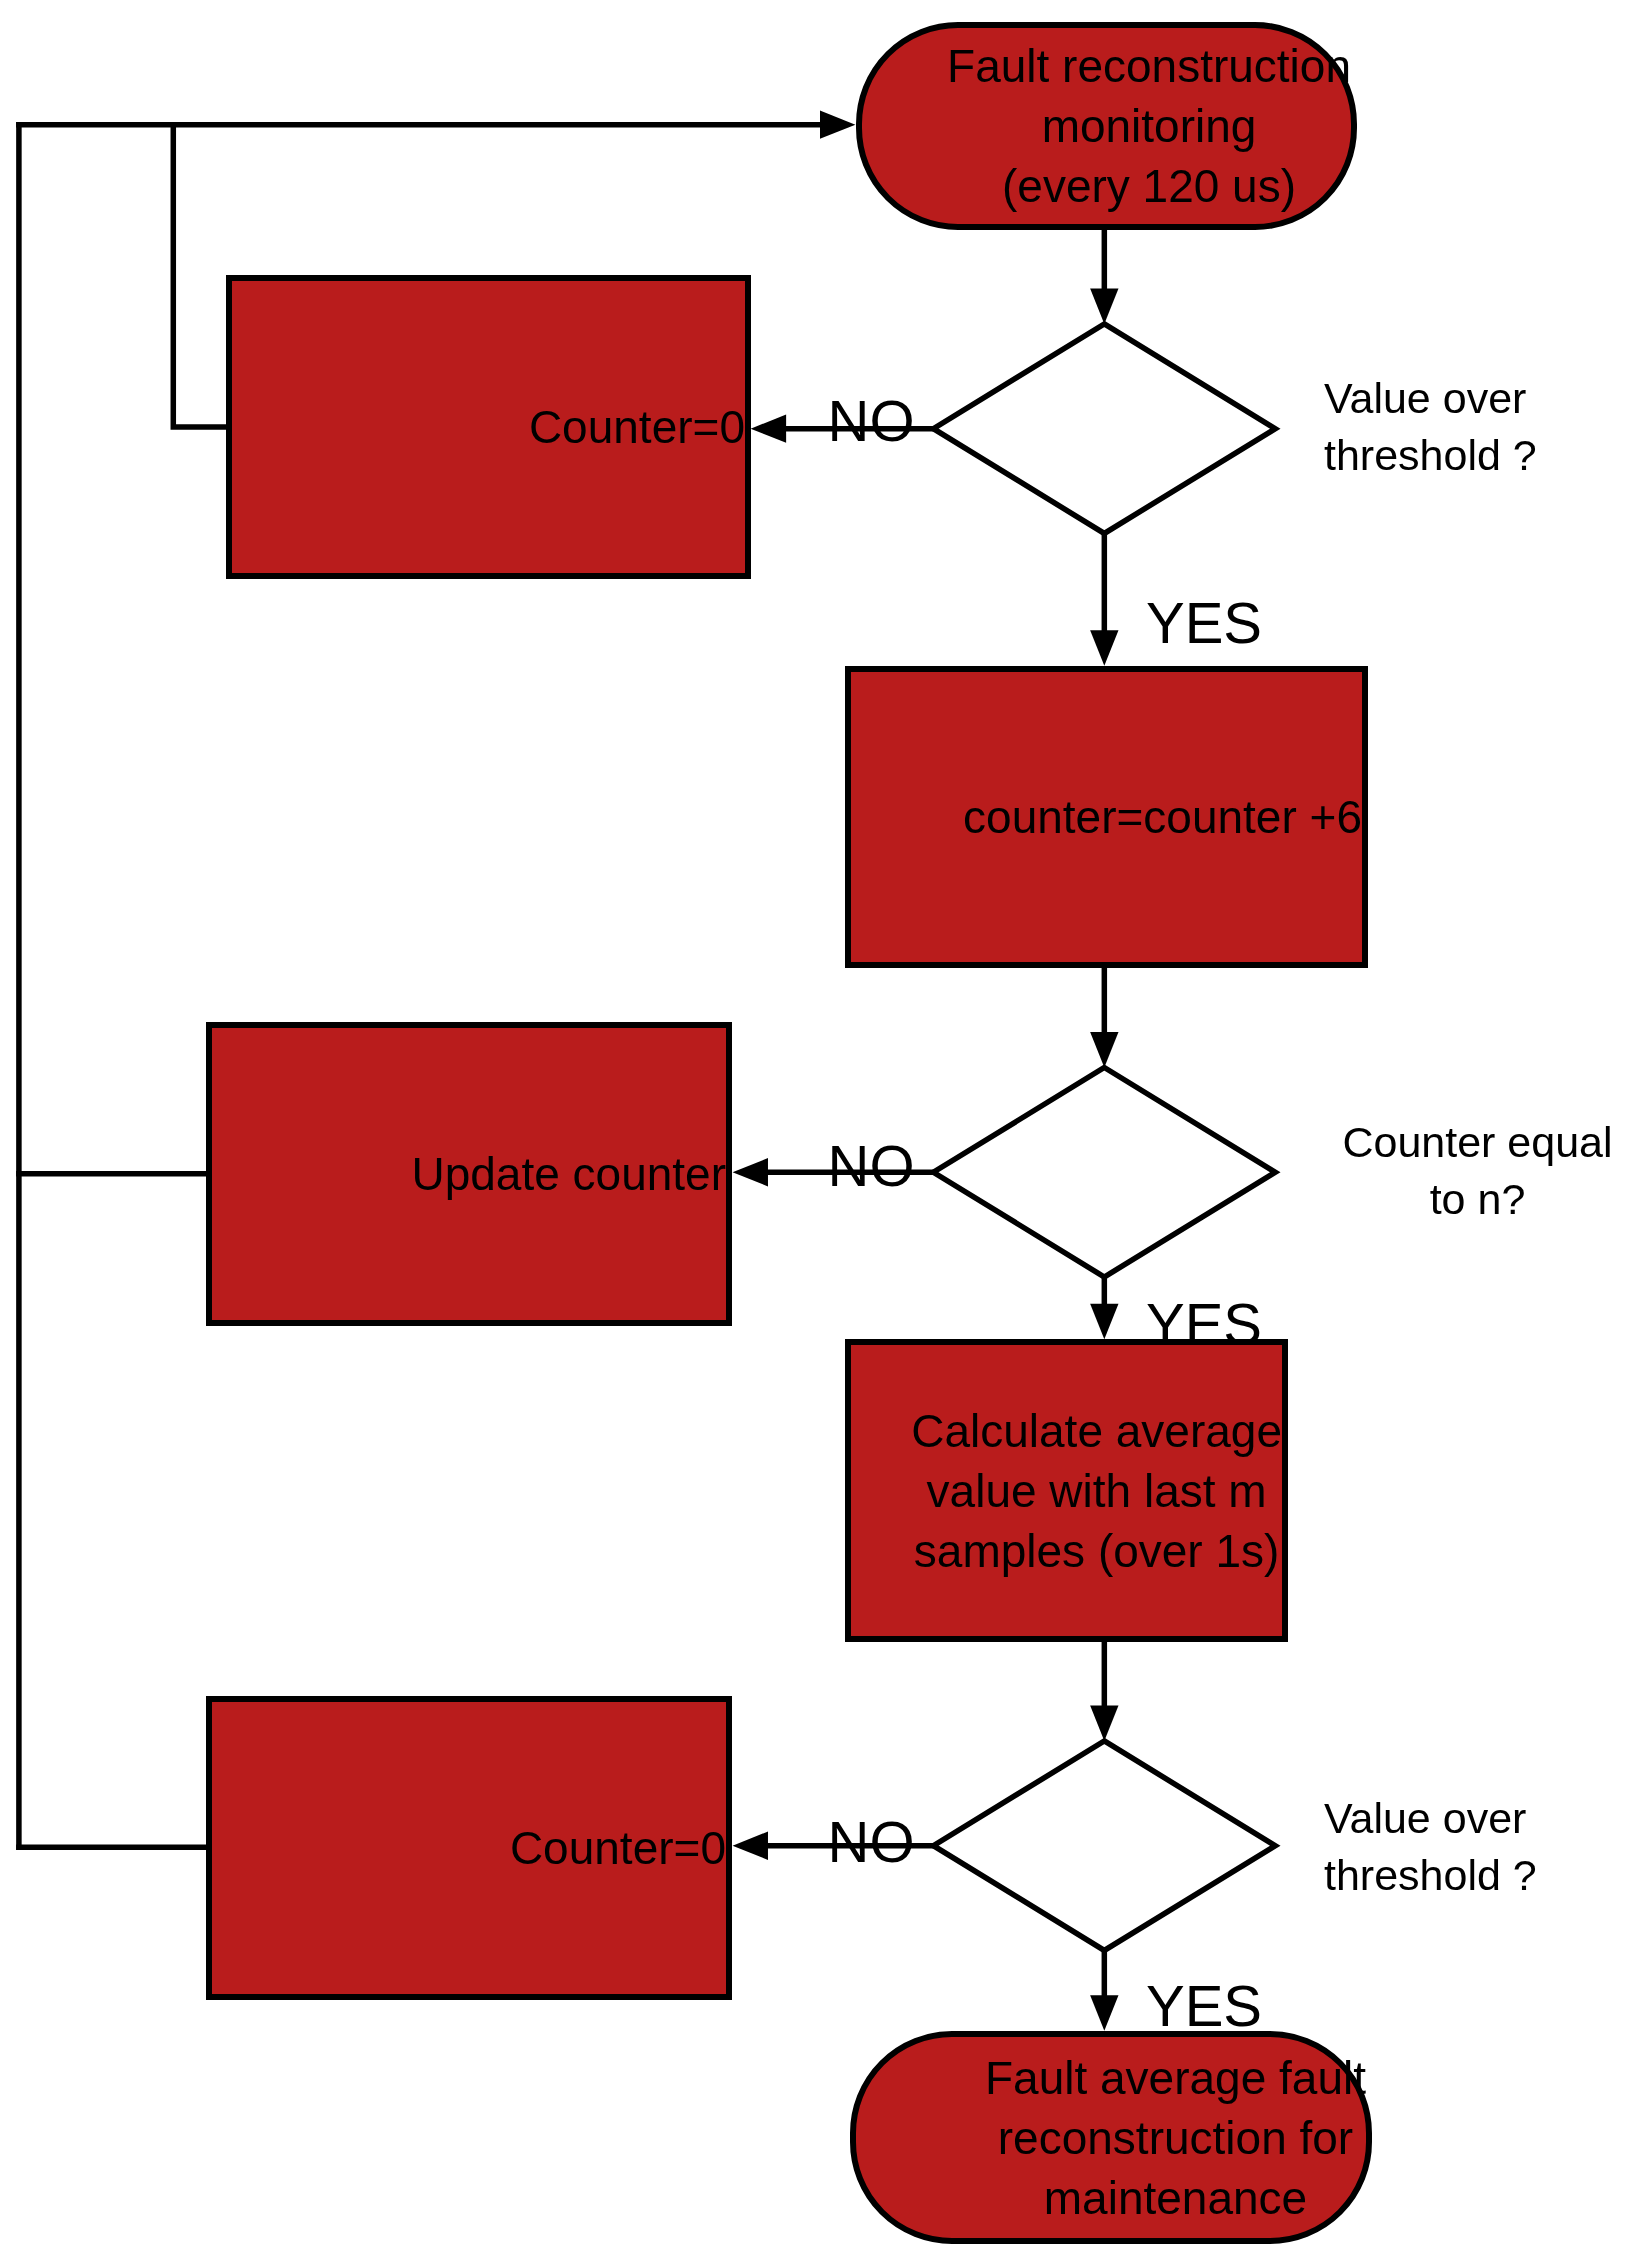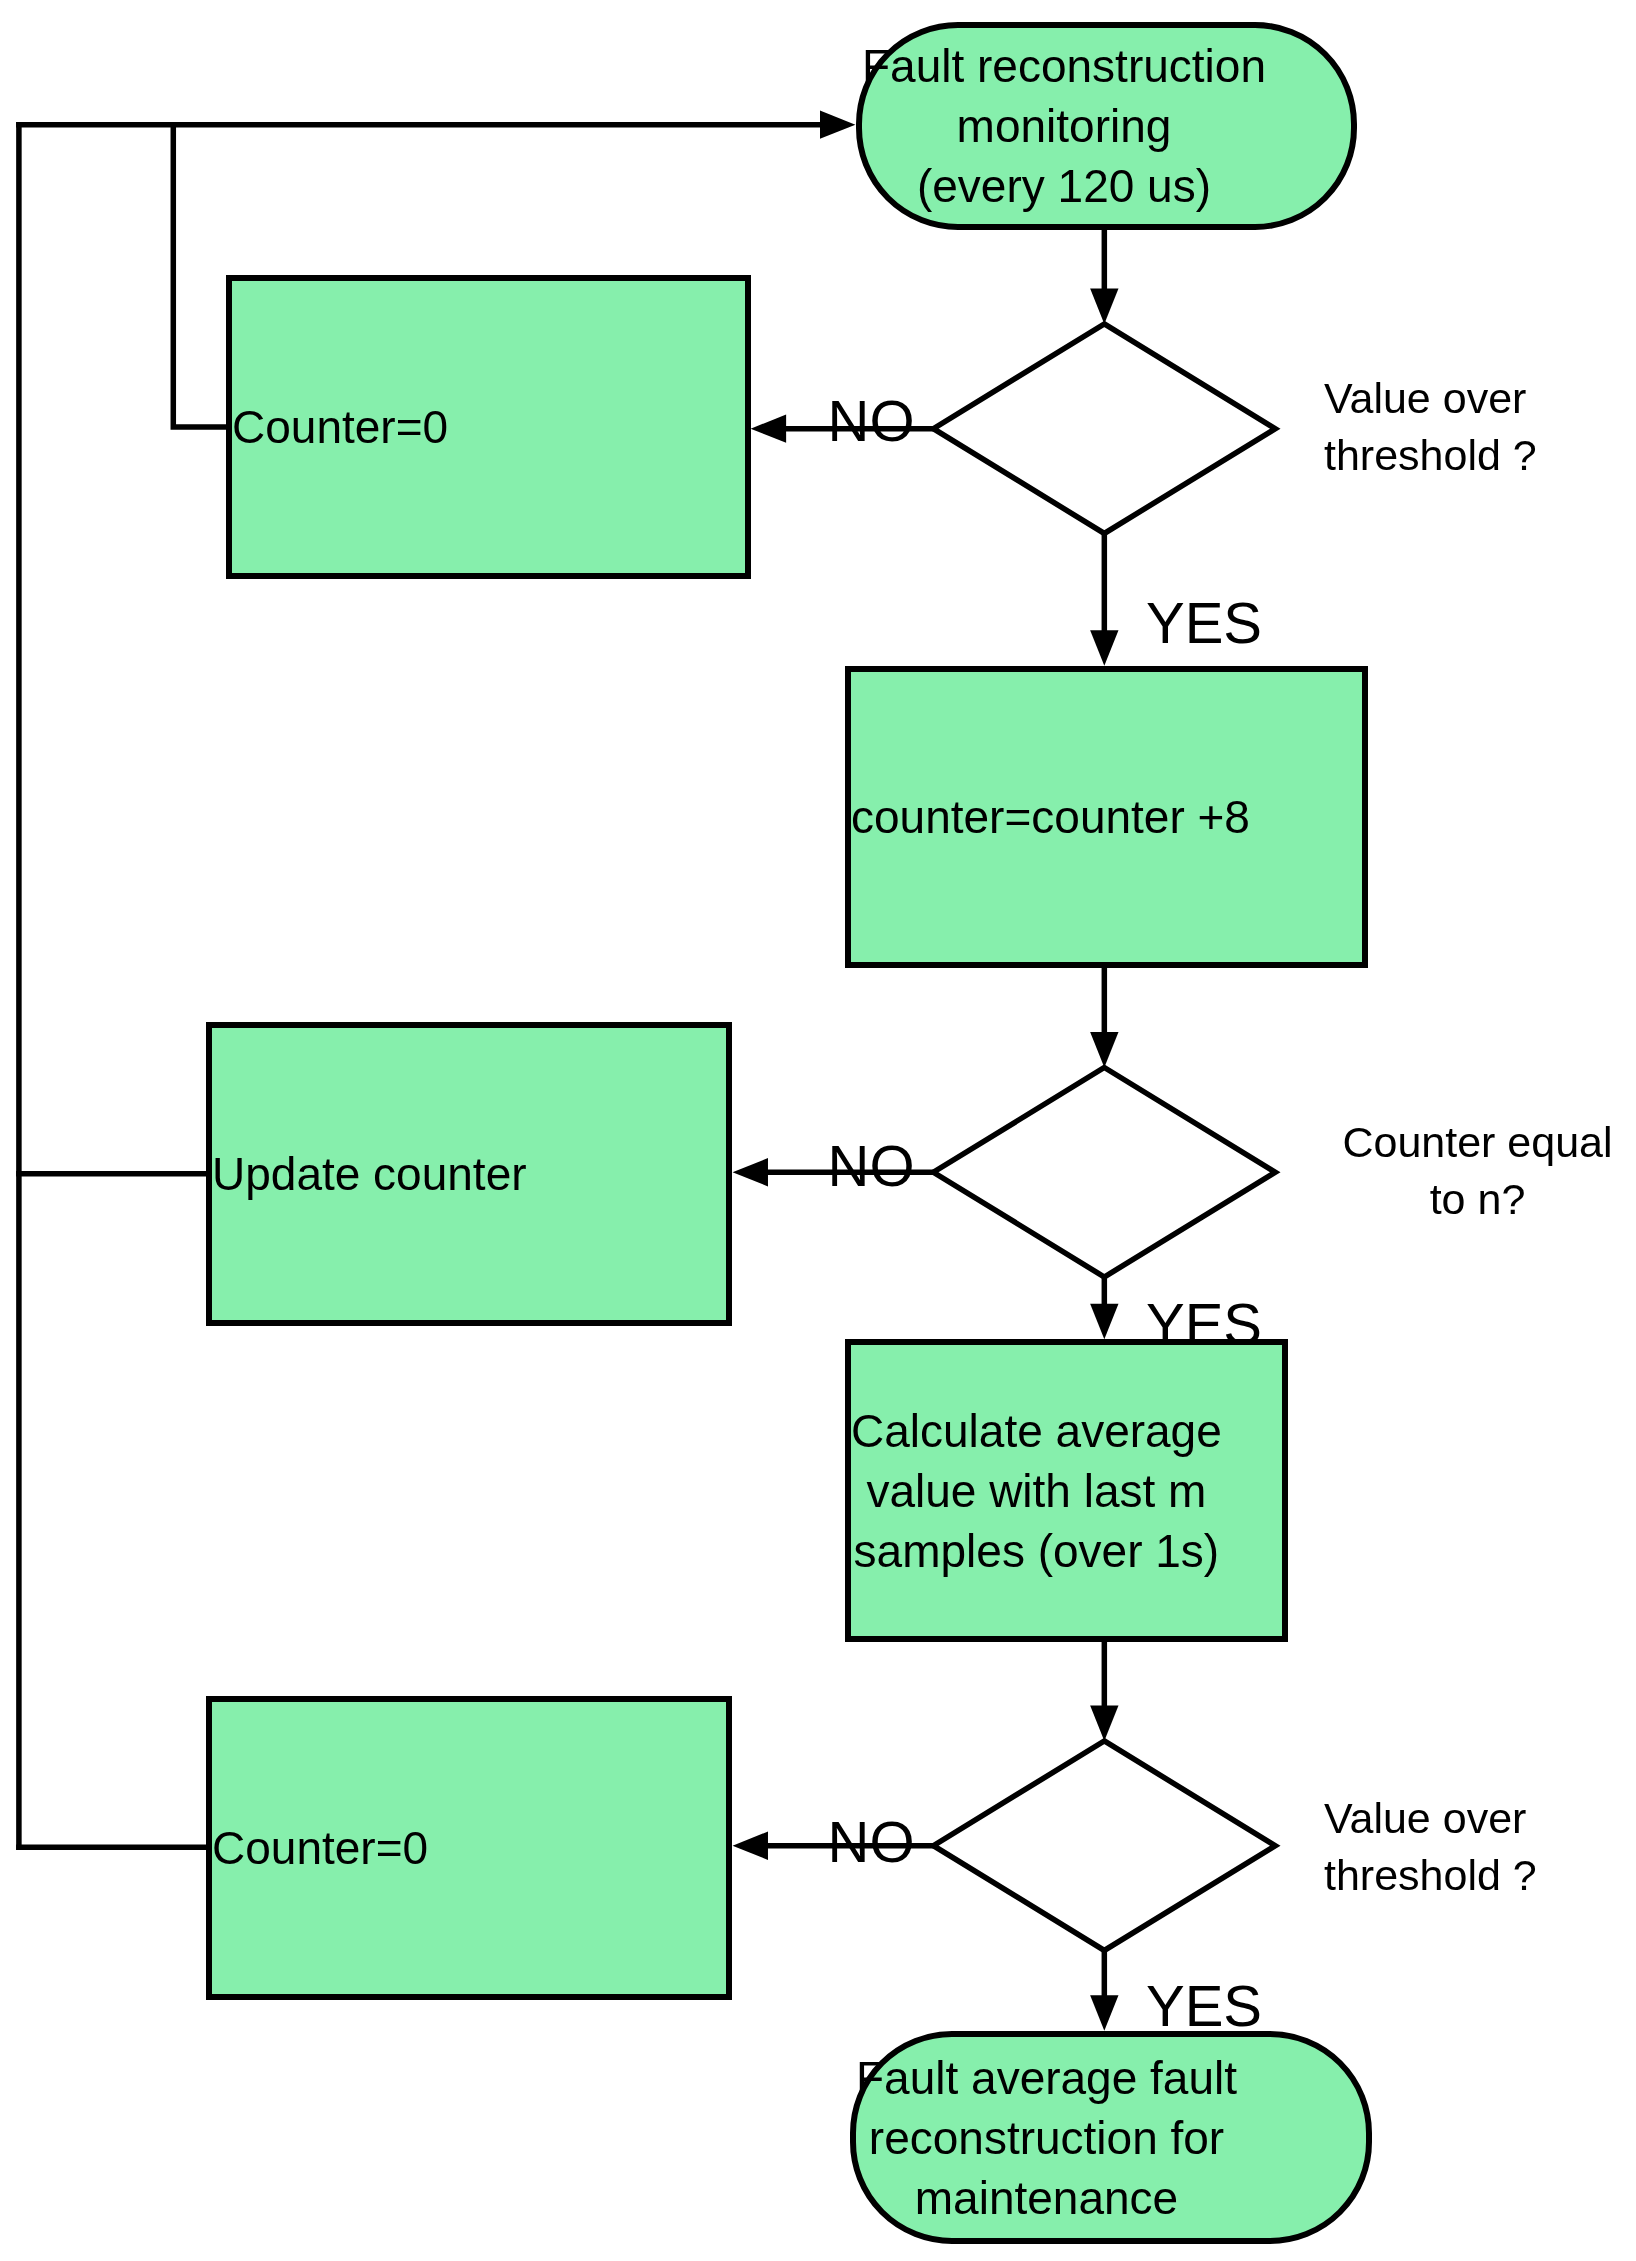--- a/index.html
+++ b/index.html
@@ -19,25 +19,25 @@
   #wires {
     position: absolute;
     left: 0;
     top: 0;
     width: 1636px;
     height: 2261px;
   }
   .node {
     position: absolute;
     box-sizing: border-box;
-    background: #86efac;
+    background: #b91c1c;
     border: 6.3px solid #000000;
     display: flex;
     align-items: center;
-    justify-content: flex-start;
+    justify-content: flex-end;
     text-align: center;
     font-size: 46px;
     line-height: 60px;
     white-space: pre-line;
     letter-spacing: 0px;
   }
   .terminator {
     border-radius: 102px;
   }
   .edge-label {
@@ -119,21 +119,21 @@
     <span>Fault reconstruction
 monitoring
 (every 120 us)</span>
   </div>
 
   <div class="node" style="left:226px; top:275px; width:525px; height:304px;">
     <span>Counter=0</span>
   </div>
 
   <div class="node" style="left:845px; top:666px; width:523px; height:302px;">
-    <span>counter=counter +8</span>
+    <span>counter=counter +6</span>
   </div>
 
   <div class="node" style="left:206px; top:1022px; width:526px; height:304px;">
     <span>Update counter</span>
   </div>
 
   <div class="node" style="left:845px; top:1339px; width:443px; height:303px;">
     <span>Calculate average
 value with last m
 samples (over 1s)</span>

